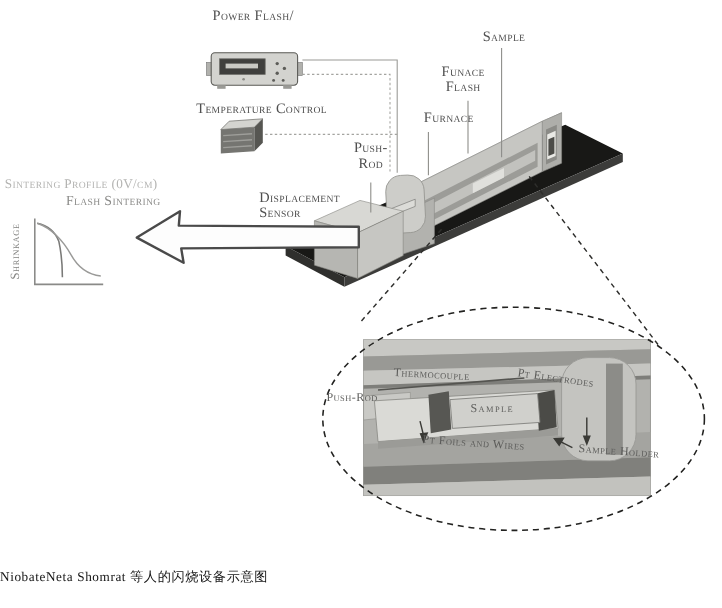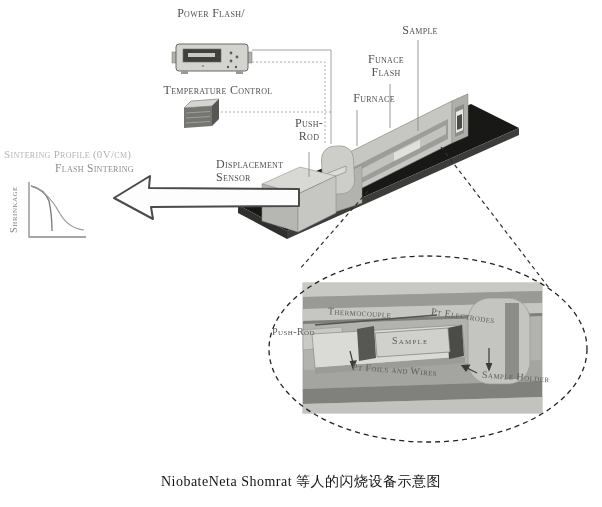--- a/index.html
+++ b/index.html
@@ -16,23 +16,23 @@
   .lbl.left{text-align:left;}
   .lbl.grey{color:#b4b4b2;font-size:11px;}
   .lbl.flash{color:#8c8c8a;font-size:11.5px;margin-left:41px;}
   .lbl.axis{color:#838381;font-size:11px;}
   .lbl.shrink{
     color:#838381;font-size:10.5px;writing-mode:vertical-rl;transform:rotate(180deg);
     height:58px;letter-spacing:.5px;
   }
   .lbl.inset{color:#5c5c5a;font-size:10px;letter-spacing:.4px;}
   .caption{
-    position:absolute;left:0;top:473px;width:602px;text-align:center;
+    position:absolute;left:0;top:473px;width:602px;
     font-family:"Liberation Serif","DejaVu Serif",serif;
-    font-size:14px;color:#141414;letter-spacing:.5px;
+    font-size:11px;color:#141414;letter-spacing:.5px;
   }
 </style>
 </head>
 <body>
 
 <div class="stage">
 
   <svg width="602" height="507" viewBox="0 0 602 507">
 
     <g>

